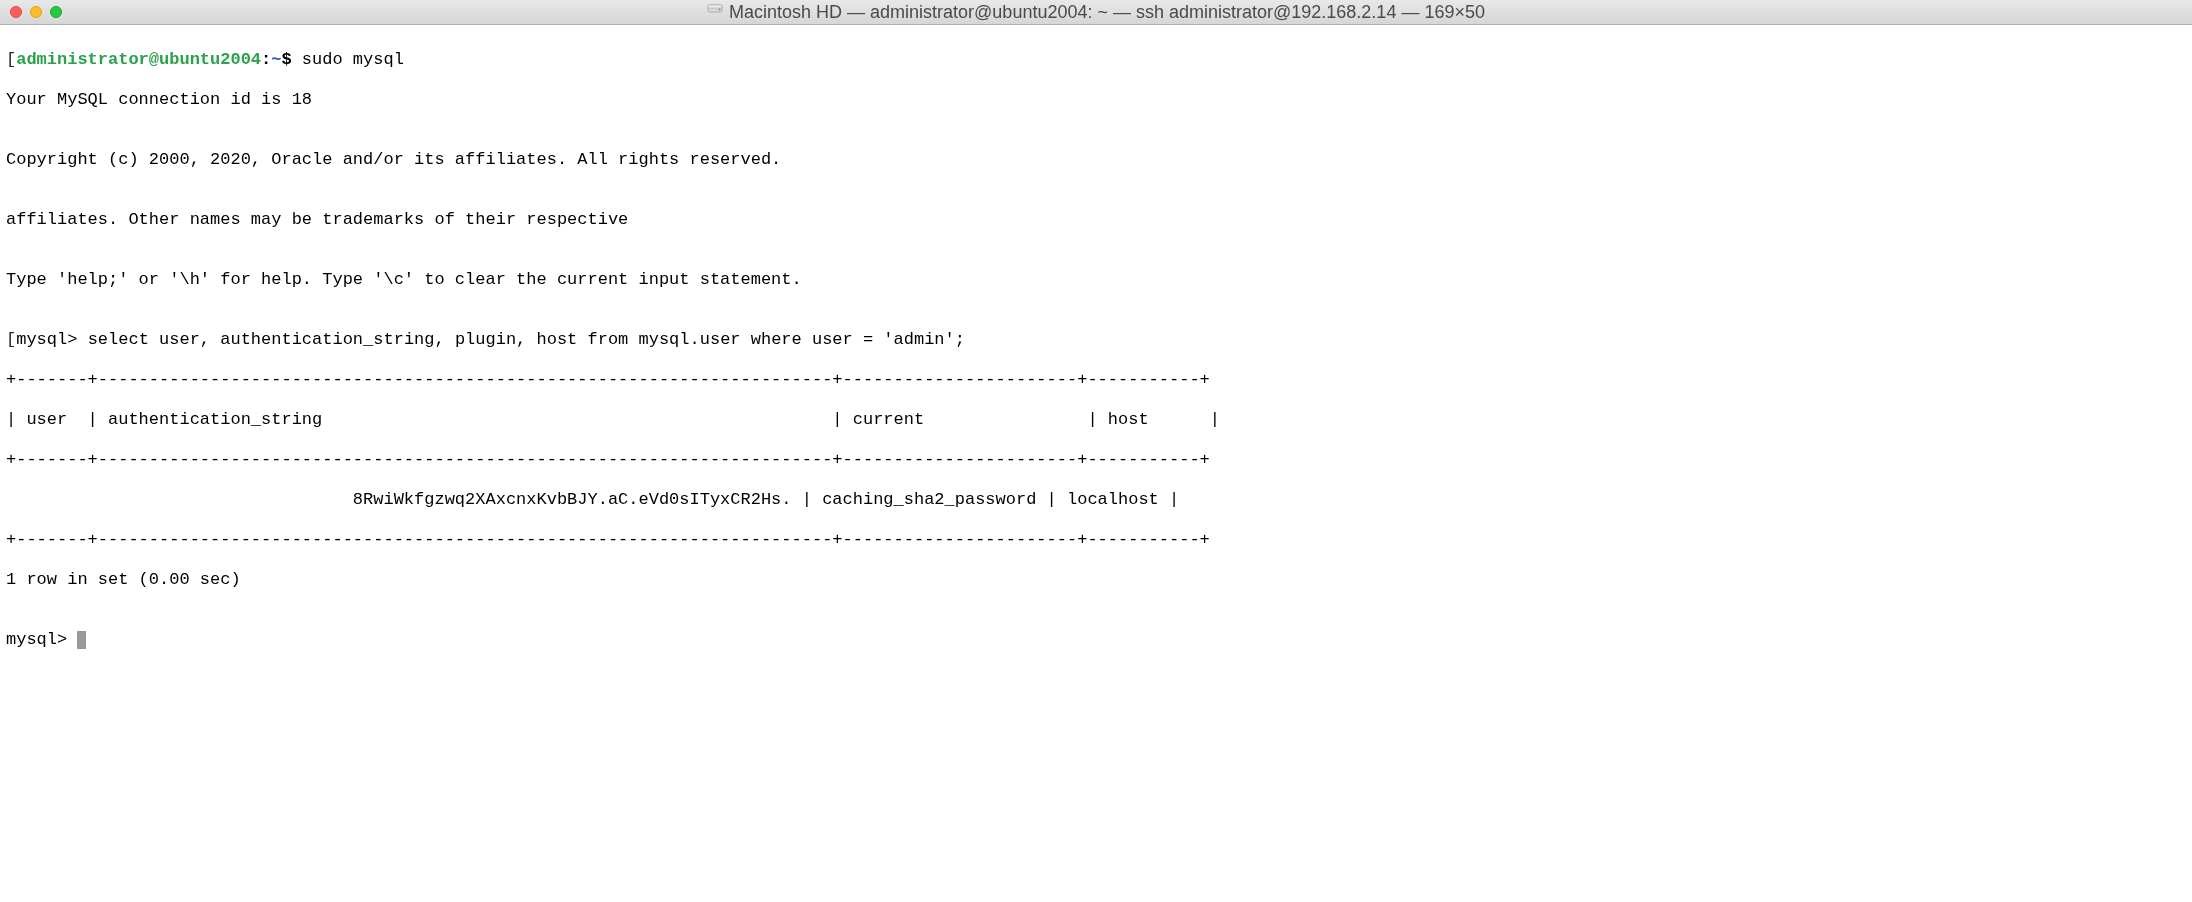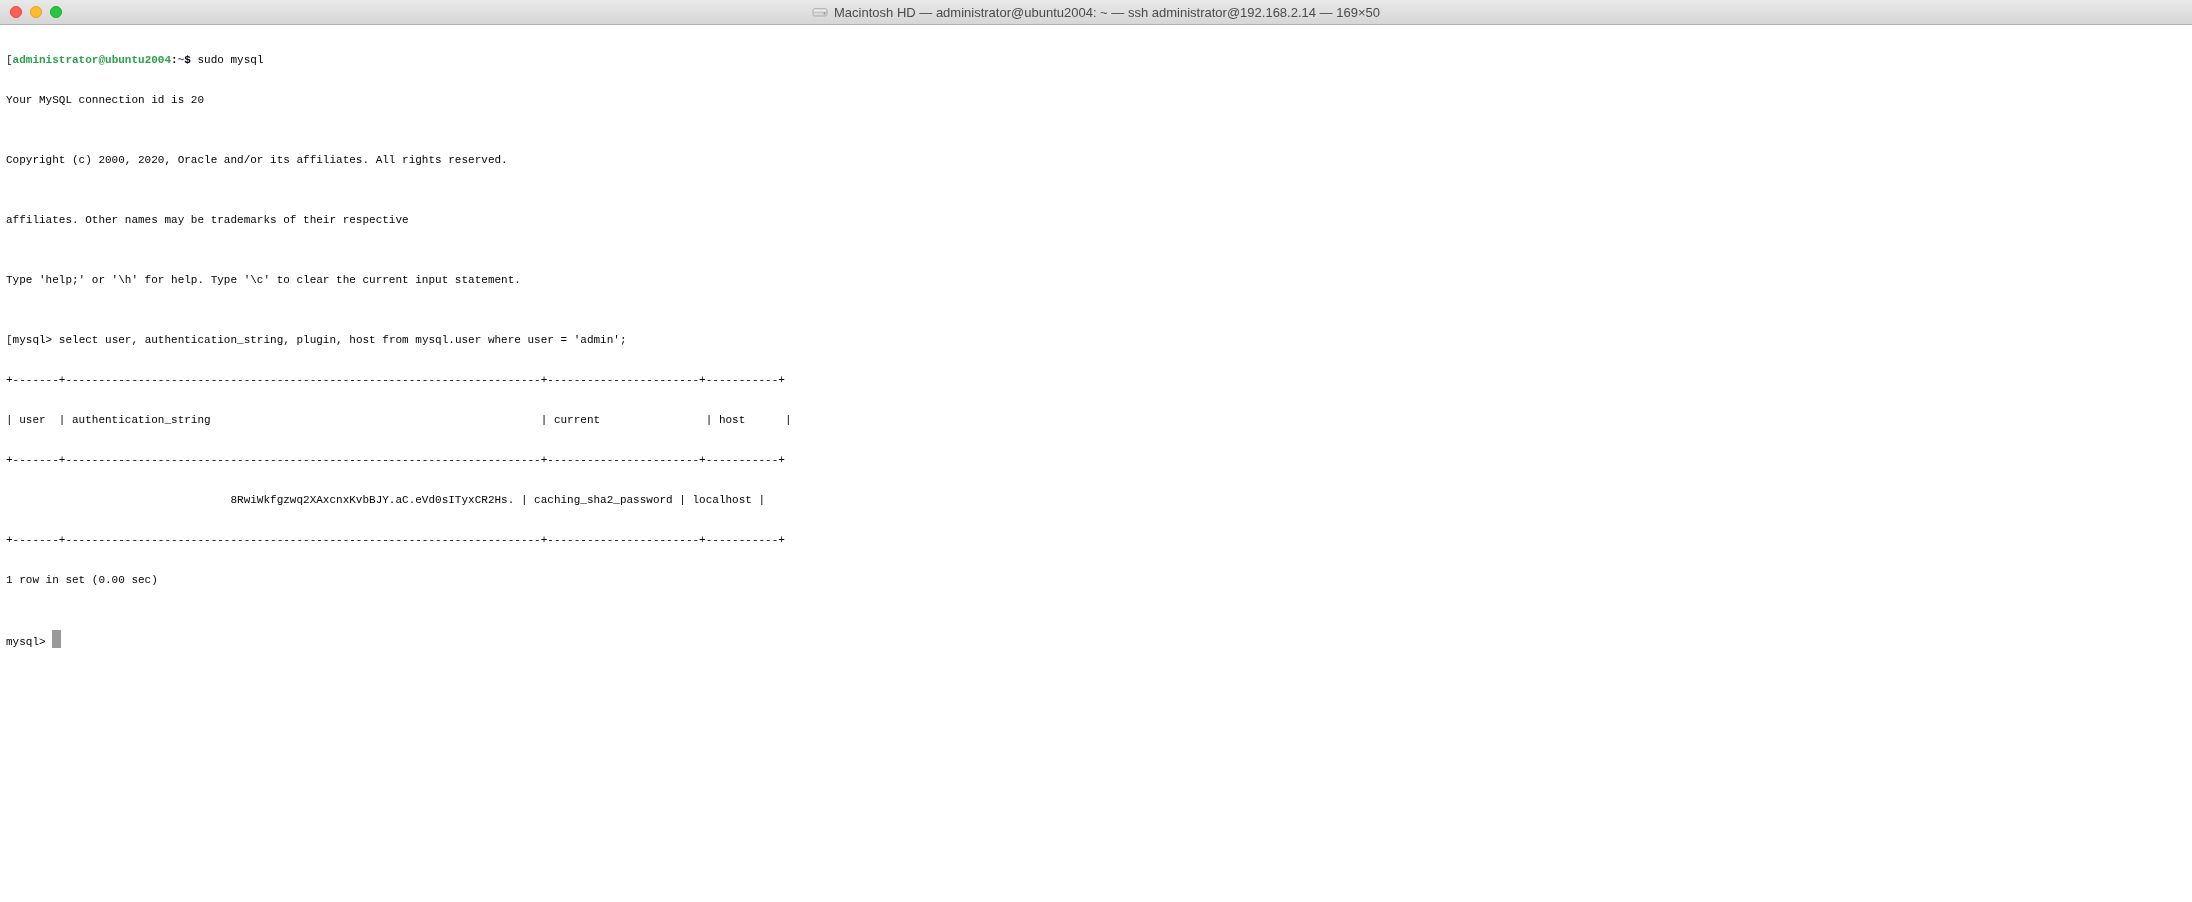--- a/index.html
+++ b/index.html
@@ -38,38 +38,37 @@
       height: 12px;
       border-radius: 50%;
       display: inline-block;
     }
     .tl-close { background: #ff5f57; border: 0.5px solid #e1493f; }
     .tl-min { background: #ffbd2e; border: 0.5px solid #e1a116; }
     .tl-max { background: #28c940; border: 0.5px solid #17a62b; }
     .title-center {
       margin: 0 auto;
       display: flex;
-      align-items: center;
       gap: 6px;
       color: #4a4a4a;
       font-family: -apple-system, "Helvetica Neue", Arial, sans-serif;
-      font-size: 13px;
+      font-size: 18px;
     }
     .disk-icon {
       width: 16px;
       height: 12px;
       display: inline-flex;
       align-items: center;
       justify-content: center;
     }
     .disk-icon svg { display: block; }
     .terminal {
       padding: 5px 6px;
       font-family: "SF Mono", Menlo, Monaco, "Courier New", monospace;
-      font-size: 11px;
+      font-size: 17px;
       line-height: 20px;
       white-space: pre;
       color: #000;
       letter-spacing: 0;
     }
     .line { white-space: pre; }
     .bracket { color: #222; }
     .userhost { color: #2aa14a; font-weight: bold; }
     .pathcolon { color: #000; font-weight: bold; }
     .path { color: #2a5db0; font-weight: bold; }
@@ -98,21 +97,21 @@
         <rect x="1" y="3" width="14" height="3" rx="1.5" ry="1.5" fill="#efefef" stroke="#a0a0a0" stroke-width="0.6"></rect>
         <circle cx="12.5" cy="7.5" r="0.9" fill="#8a8a8a"></circle>
       </svg>
     </span>
     <span>Macintosh HD — administrator@ubuntu2004: ~ — ssh administrator@192.168.2.14 — 169×50</span>
   </div>
 </div>
 
 <div class="terminal">
 <div class="line"><span class="bracket">[</span><span class="userhost">administrator@ubuntu2004</span><span class="pathcolon">:</span><span class="path">~</span><span class="pathcolon">$</span><span> </span><span>sudo mysql</span></div>
-<div class="line">Your MySQL connection id is 20</div>
+<div class="line">Your MySQL connection id is 18</div>
 <div class="line"></div>
 <div class="line">Copyright (c) 2000, 2020, Oracle and/or its affiliates. All rights reserved.</div>
 <div class="line"></div>
 <div class="line">affiliates. Other names may be trademarks of their respective</div>
 <div class="line"></div>
 <div class="line">Type 'help;' or '\h' for help. Type '\c' to clear the current input statement.</div>
 <div class="line"></div>
 <div class="line"><span class="bracket">[</span><span>mysql&gt; </span><span>select user, authentication_string, plugin, host from mysql.user where user = 'admin';</span></div>
 <div class="line">+-------+------------------------------------------------------------------------+-----------------------+-----------+</div>
 <div class="line">| user  | authentication_string                                                  | current                | host      |</div>

